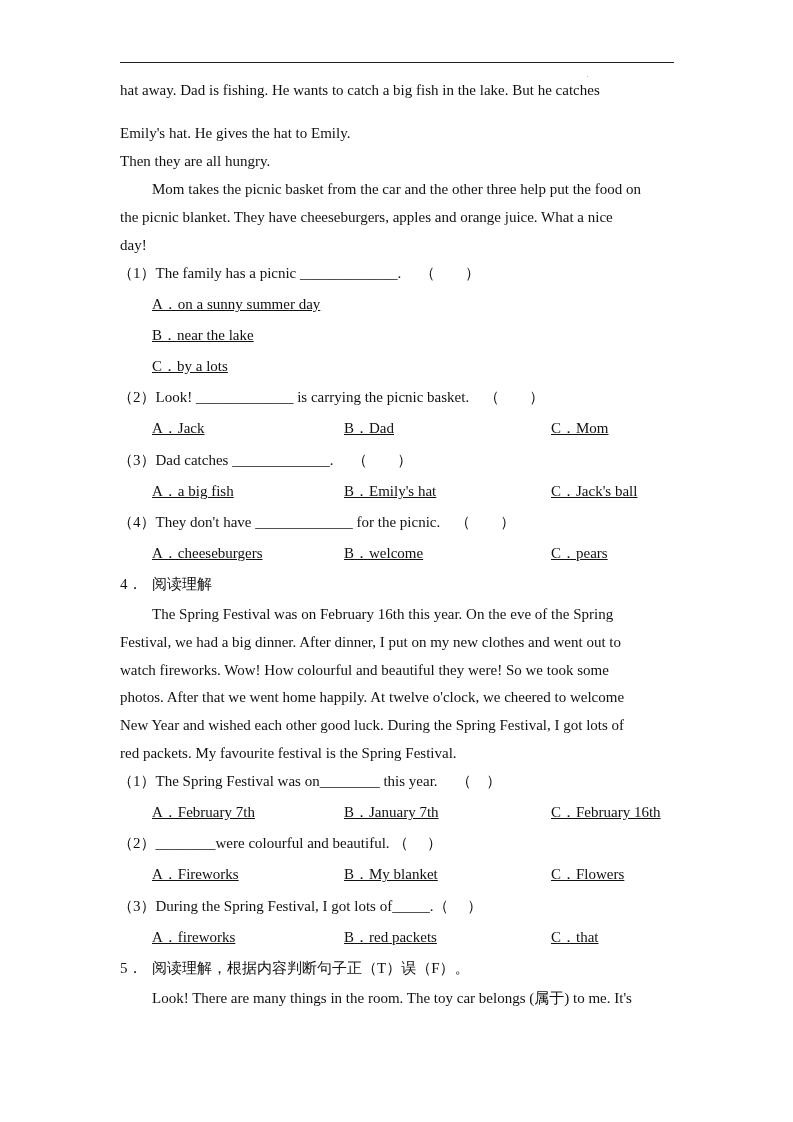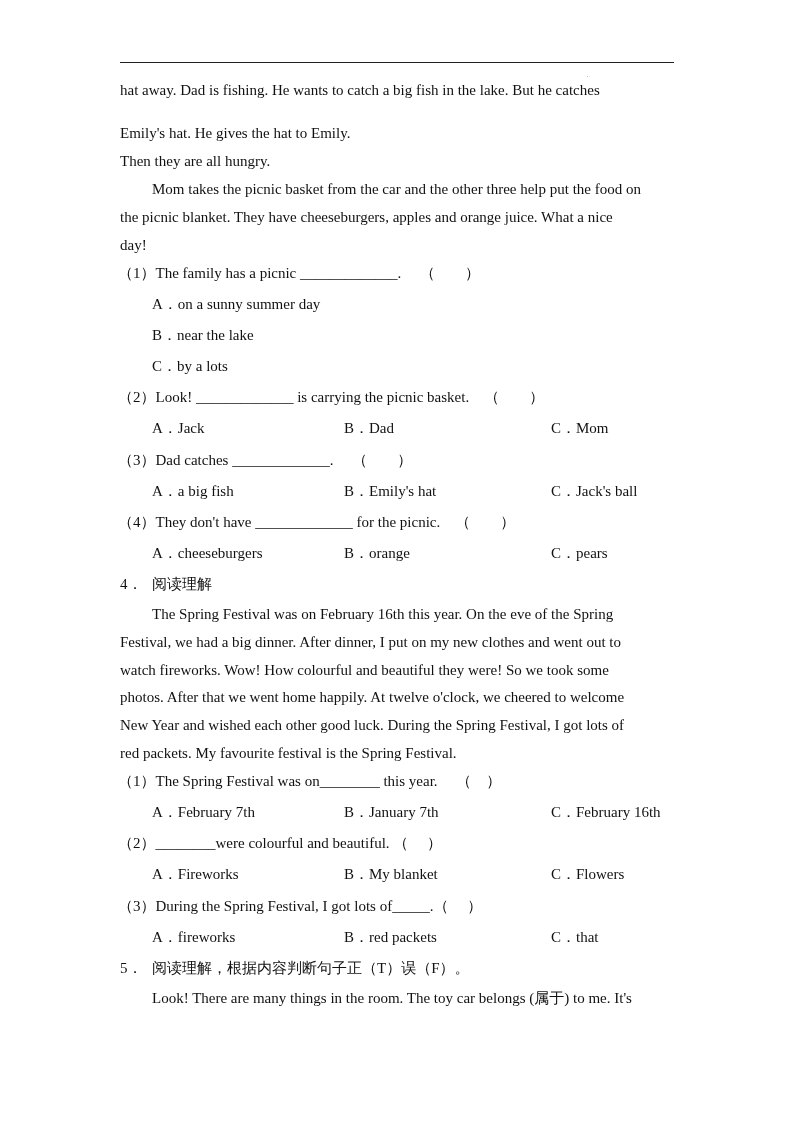--- a/index.html
+++ b/index.html
@@ -4,21 +4,21 @@
 <style>
   html, body { margin: 0; padding: 0; background: #ffffff; }
   body { width: 793px; height: 1122px; position: relative; overflow: hidden;
          font-family: "Liberation Serif", "DejaVu Serif", serif; color: #111; font-size: 15px; }
   .rule { position: absolute; left: 120px; top: 62px; width: 554px; height: 0; border-top: 1.3px solid #222; }
   .dot { position: absolute; left: 587px; top: 76px; width: 1px; height: 1px; background: #bbb; }
   .line { position: absolute; white-space: nowrap; line-height: 20px; }
   .l0 { left: 120px; }
   .l1 { left: 152px; text-align: right; }
   .q  { left: 118px; }
-  .opt { position: absolute; white-space: nowrap; line-height: 20px; }
+  .opt { position: absolute; white-space: nowrap; line-height: 20px; text-decoration: underline; }
   .oa { left: 152px; } .ob { left: 344px; } .oc { left: 551px; }
   .num { display: inline-block; width: 32px; }
 </style>
 </head>
 <body>
 
 <div class="rule"></div>
 <div class="dot"></div>
 
 <div class="line l0" style="top:80px">hat away. Dad is fishing. He wants to catch a big fish in the lake. But he catches</div>
@@ -38,21 +38,21 @@
 <div class="opt ob" style="top:418px">B．Dad</div>
 <div class="opt oc" style="top:418px">C．Mom</div>
 
 <div class="line q" style="top:450px">（3）Dad catches _____________.　 （　　）</div>
 <div class="opt oa" style="top:481px">A．a big fish</div>
 <div class="opt ob" style="top:481px">B．Emily's hat</div>
 <div class="opt oc" style="top:481px">C．Jack's ball</div>
 
 <div class="line q" style="top:512px">（4）They don't have _____________ for the picnic.　（　　）</div>
 <div class="opt oa" style="top:543px">A．cheeseburgers</div>
-<div class="opt ob" style="top:543px">B．orange</div>
+<div class="opt ob" style="top:543px">B．welcome</div>
 <div class="opt oc" style="top:543px">C．pears</div>
 
 <div class="line l0" style="top:574px">
   <span class="num">4．</span><span>阅读理解</span>
 </div>
 <div class="line l1" style="top:604px">The Spring Festival was on February 16th this year. On the eve of the Spring</div>
 <div class="line l0" style="top:632px">Festival, we had a big dinner. After dinner, I put on my new clothes and went out to</div>
 <div class="line l0" style="top:660px">watch fireworks. Wow! How colourful and beautiful they were! So we took some</div>
 <div class="line l0" style="top:687px">photos. After that we went home happily. At twelve o'clock, we cheered to welcome</div>
 <div class="line l0" style="top:715px">New Year and wished each other good luck. During the Spring Festival, I got lots of</div>

